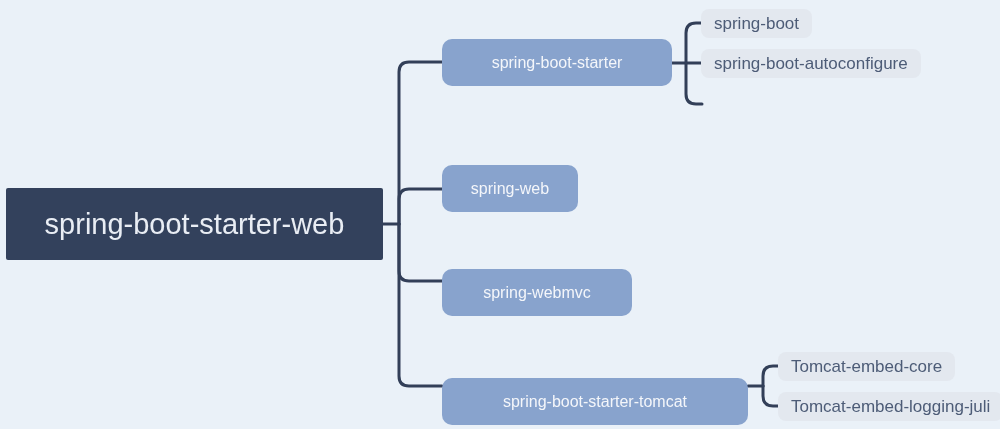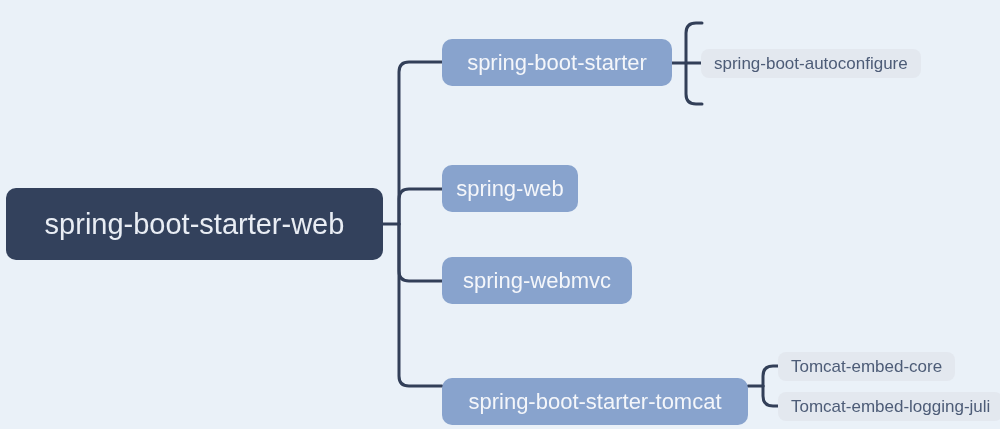--- a/index.html
+++ b/index.html
@@ -23,35 +23,35 @@
   .canvas{position:absolute;left:0;top:0;width:1000px;height:429px;}
   .connectors{position:absolute;left:0;top:0;width:1000px;height:429px;}
   .connectors path{fill:none;stroke:var(--connector);stroke-width:3;stroke-linecap:round;}
   .node{
     position:absolute;
     display:flex;align-items:center;justify-content:center;
     white-space:nowrap;
   }
   .node.root{
     background:var(--root-fill);color:var(--root-text);
-    border-radius:10px;font-size:29px;
+    border-radius:2px;font-size:29px;
     left:6px;top:188px;width:377px;height:72px;
   }
   .node.branch{
     background:var(--branch-fill);color:var(--branch-text);
-    border-radius:10px;font-size:22px;height:47px;left:442px;
+    border-radius:10px;font-size:16px;height:47px;left:442px;
   }
   .node.leaf{
     background:var(--leaf-fill);color:var(--leaf-text);
     border-radius:8px;font-size:17px;height:29px;
     padding:0 13px;justify-content:flex-start;
   }
   .b1{top:39px;width:230px;}
   .b2{top:165px;width:136px;}
-  .b3{top:257px;width:190px;}
+  .b3{top:269px;width:190px;}
   .b4{top:362px;width:306px;height:48px;margin-top:16px;}
   .l1{left:701px;top:9px;}
   .l2{left:701px;top:49px;}
   .l3{left:701px;top:90px;}
   .l4{left:778px;top:352px;}
   .l5{left:778px;top:392px;}
 </style>
 </head>
 <body>
 
@@ -84,20 +84,23 @@
   <div class="node branch b2">
     <span>spring-web</span>
   </div>
   <div class="node branch b3">
     <span>spring-webmvc</span>
   </div>
   <div class="node branch b4">
     <span>spring-boot-starter-tomcat</span>
   </div>
 
+  <div class="node leaf l1">
+    <span>spring-boot</span>
+  </div>
   <div class="node leaf l2">
     <span>spring-boot-autoconfigure</span>
   </div>
   <div class="node leaf l4">
     <span>Tomcat-embed-core</span>
   </div>
   <div class="node leaf l5">
     <span>Tomcat-embed-logging-juli</span>
   </div>
 

